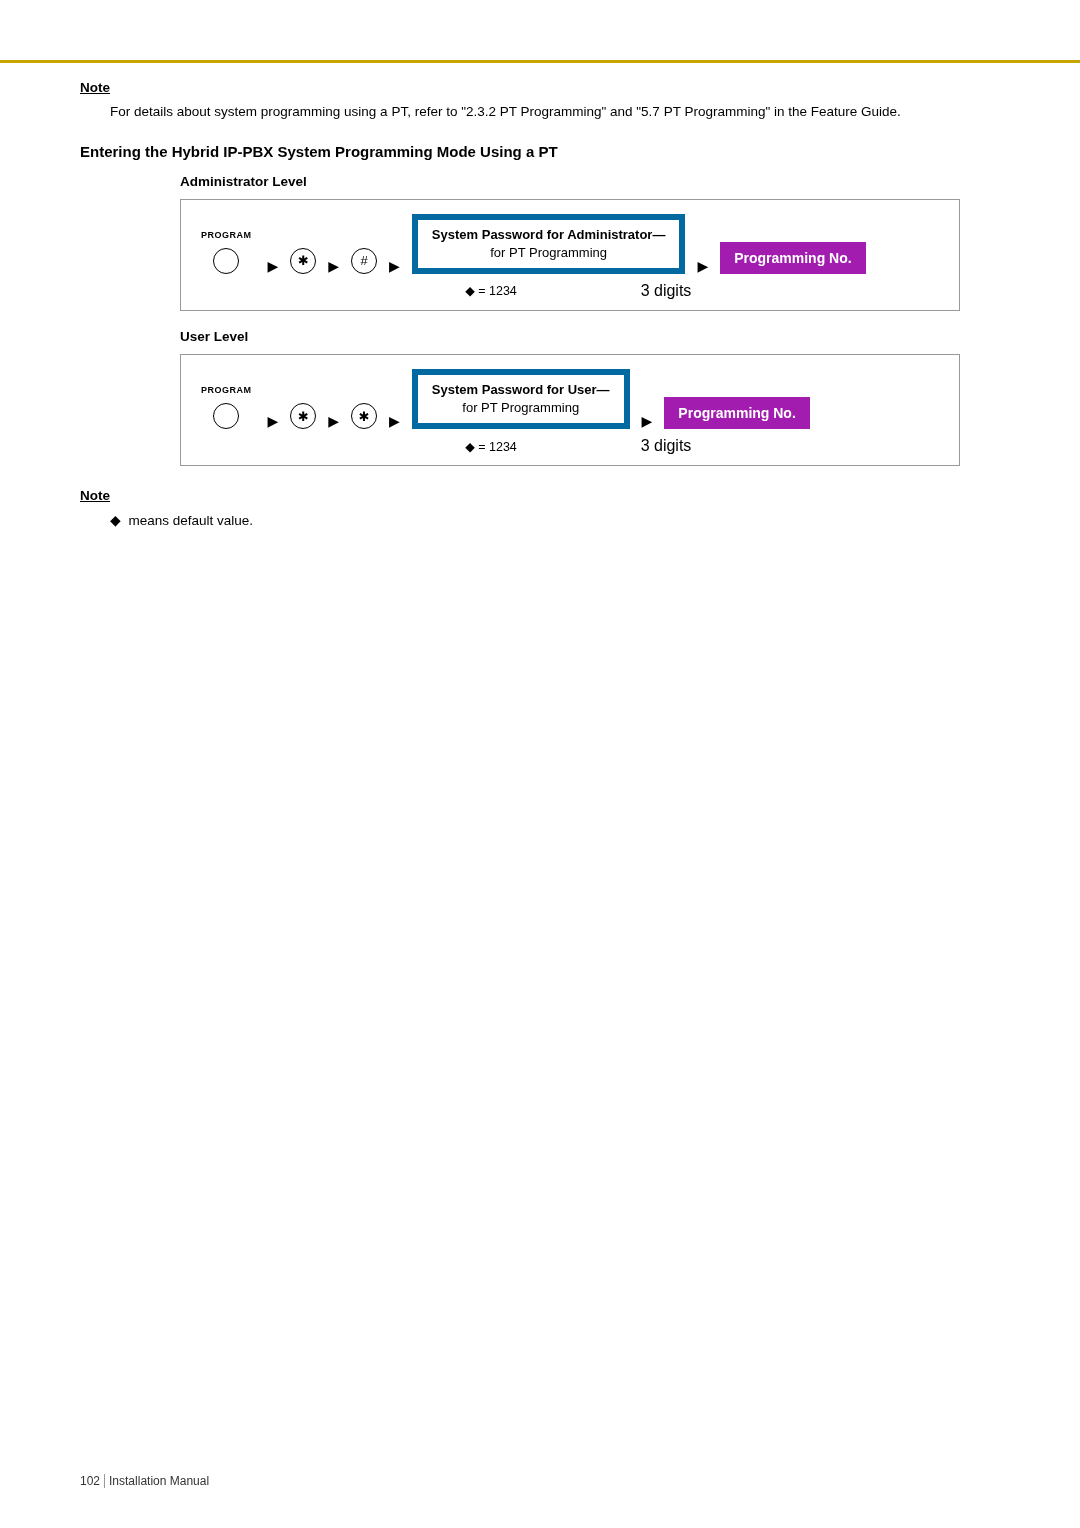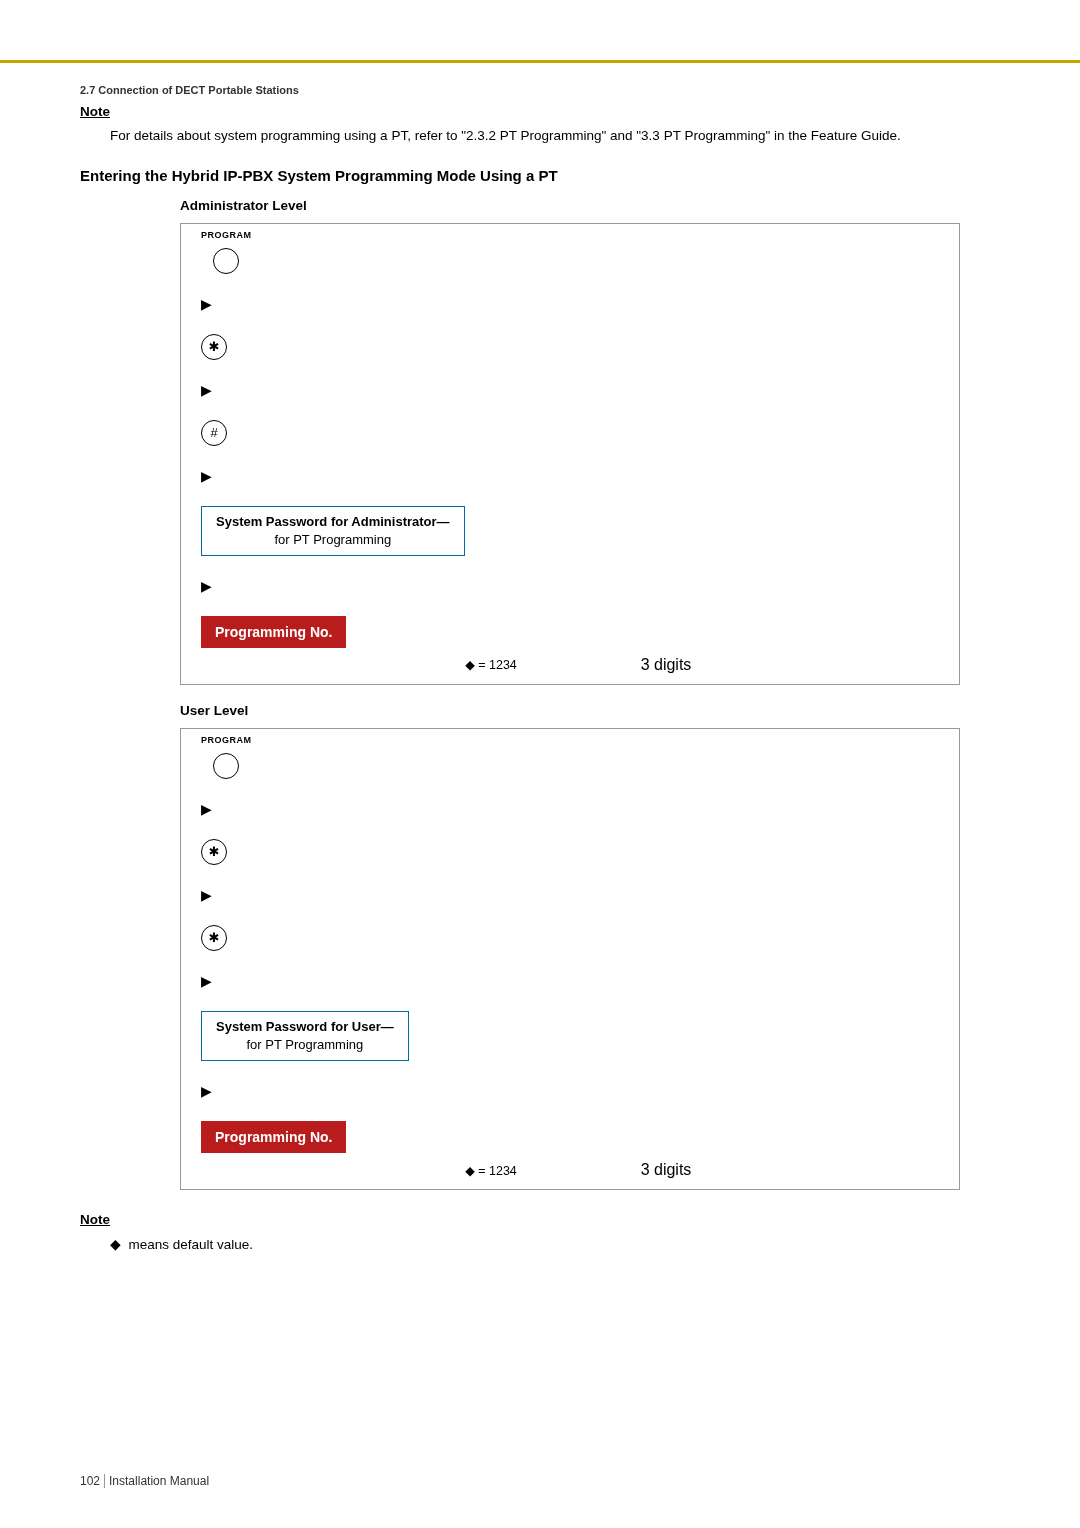--- a/index.html
+++ b/index.html
@@ -96,24 +96,23 @@
     .diagram-container {
       border: 1px solid #999;
       margin-left: 100px;
       margin-right: 40px;
       margin-bottom: 6px;
       padding: 14px 20px 10px 20px;
     }
 
     .diagram-row {
       display: flex;
-      align-items: flex-start;
-      gap: 22px;
+      align-items: flex-end;
+      gap: 12px;
       margin-bottom: 8px;
-      flex-direction: column;
     }
 
     .program-label {
       font-size: 9px;
       font-weight: bold;
       letter-spacing: 0.5px;
       text-transform: uppercase;
       color: #000;
       position: relative;
       top: -8px;
@@ -133,34 +132,34 @@
       flex-shrink: 0;
     }
 
     .arrow-right {
       font-size: 14px;
       color: #000;
       flex-shrink: 0;
     }
 
     .sys-password-box {
-      border: 1px solid #0369a1;
+      border: 6px solid #0369a1;
       padding: 6px 14px;
       text-align: center;
       font-size: 13px;
       line-height: 1.4;
       min-width: 200px;
     }
 
     .sys-password-box strong {
       display: block;
     }
 
     .programming-no-box {
-      background: #b91c1c;
+      background: #a21caf;
       color: #fff;
       padding: 8px 14px;
       font-size: 14px;
       font-weight: bold;
       text-align: center;
       min-width: 130px;
     }
 
     .diagram-notes-row {
       display: flex;
@@ -203,29 +202,26 @@
   </style>
 </head>
 <body>
 
 <div class="page">
 
   <div class="top-border"></div>
 
   <div class="content-area">
 
-    <div class="section-header">
-      <span>2.7 Connection of DECT Portable Stations</span>
-    </div>
 
 
 
     <div class="note-section">
       <div class="note-label">Note</div>
-      <p class="note-text">For details about system programming using a PT, refer to "2.3.2 PT Programming" and "3.3 PT Programming" in the Feature Guide.</p>
+      <p class="note-text">For details about system programming using a PT, refer to "2.3.2 PT Programming" and "5.7 PT Programming" in the Feature Guide.</p>
     </div>
 
     <h2 class="subsection-heading">Entering the Hybrid IP-PBX System Programming Mode Using a PT</h2>
 
     <div class="level-label">Administrator Level</div>
 
     <div class="diagram-container">
       <div class="diagram-row">
 
         <div style="display:flex; flex-direction:column; align-items:center; margin-right:4px;">

